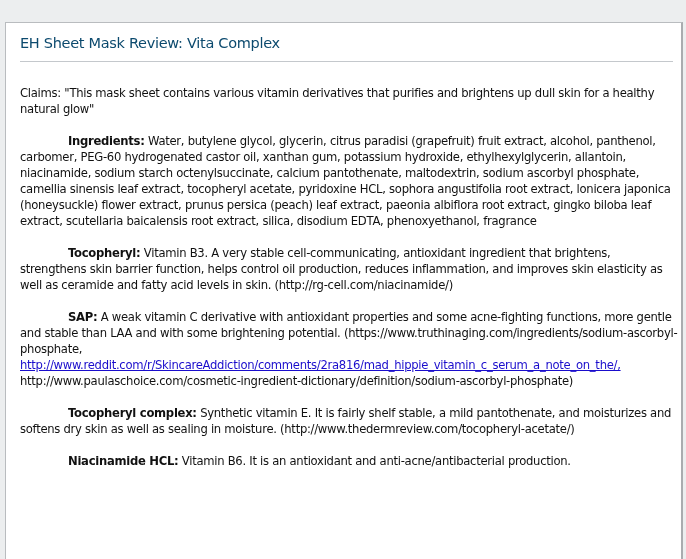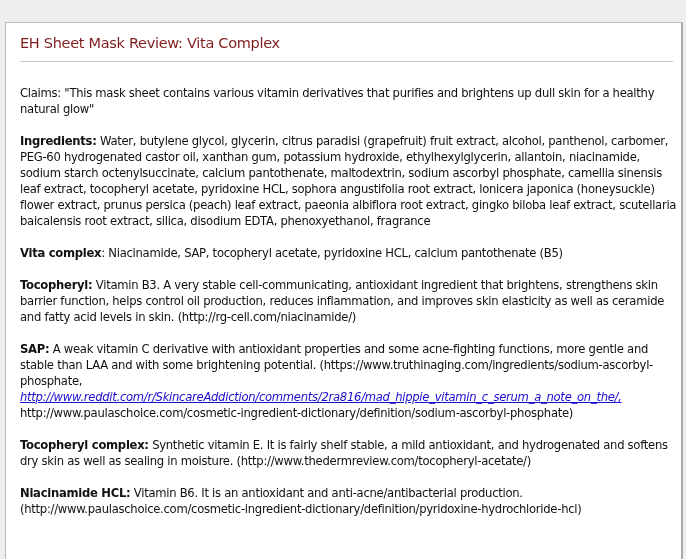--- a/index.html
+++ b/index.html
@@ -18,58 +18,57 @@
       border-left: 1px solid #b9bcbf;
       border-top: 1px solid #b9bcbf;
       border-right: 2px solid #a9acaf;
       box-sizing: border-box;
     }
     .title {
       position: absolute;
       left: 14px; top: 12px;
       font-size: 14.5px;
       letter-spacing: -0.3px;
-      color: #7f1d1d;
+      color: #0c4a6e;
       white-space: nowrap;
     }
     .sep {
       position: absolute;
       left: 14px; top: 38px;
       width: 653px; height: 0;
       border-top: 1px solid #c4c8cc;
     }
     .body {
       position: absolute;
       left: 14px; top: 62px;
       width: 660px;
       font-size: 11.6px;
       line-height: 16px;
       letter-spacing: -0.28px;
     }
     .body p { margin: 0 0 16px 0; }
     .note { font-style: italic; }
-    .lbl { font-weight: bold; }
-    a.link { color: #1a0dcc; text-decoration: underline; font-style: italic; }
+    .lbl { font-weight: bold; margin-left: 48px; }
+    a.link { color: #1a0dcc; text-decoration: underline; }
   </style>
 </head>
 <body>
 
 <div class="panel">
   <div class="title">EH Sheet Mask Review: Vita Complex</div>
   <div class="sep"></div>
 
   <div class="body">
 
     <p>Claims: "This mask sheet contains various vitamin derivatives that purifies and brightens up dull skin for a healthy natural glow"</p>
 
     <p><span class="lbl">Ingredients:</span><span> Water, butylene glycol, glycerin, citrus paradisi (grapefruit) fruit extract, alcohol, panthenol, carbomer, PEG-60 hydrogenated castor oil, xanthan gum, potassium hydroxide, ethylhexylglycerin, allantoin, niacinamide, sodium starch octenylsuccinate, calcium pantothenate, maltodextrin, sodium ascorbyl phosphate, camellia sinensis leaf extract, tocopheryl acetate, pyridoxine HCL, sophora angustifolia root extract, lonicera japonica (honeysuckle) flower extract, prunus persica (peach) leaf extract, paeonia albiflora root extract, gingko biloba leaf extract, scutellaria baicalensis root extract, silica, disodium EDTA, phenoxyethanol, fragrance</span></p>
 
-    <p><span class="lbl">Vita complex</span><span>: Niacinamide, SAP, tocopheryl acetate, pyridoxine HCL, calcium pantothenate (B5)</span></p>
 
     <p><span class="lbl">Tocopheryl:</span><span> Vitamin B3. A very stable cell-communicating, antioxidant ingredient that brightens, strengthens skin barrier function, helps control oil production, reduces inflammation, and improves skin elasticity as well as ceramide and fatty acid levels in skin. (http://rg-cell.com/niacinamide/)</span></p>
 
     <p><span class="lbl">SAP:</span><span> A weak vitamin C derivative with antioxidant properties and some acne-fighting functions, more gentle and stable than LAA and with some brightening potential. (https://www.truthinaging.com/ingredients/sodium-ascorbyl-phosphate,</span><br><a class="link">http://www.reddit.com/r/SkincareAddiction/comments/2ra816/mad_hippie_vitamin_c_serum_a_note_on_the/,</a><br><span>http://www.paulaschoice.com/cosmetic-ingredient-dictionary/definition/sodium-ascorbyl-phosphate)</span></p>
 
-    <p><span class="lbl">Tocopheryl complex:</span><span> Synthetic vitamin E. It is fairly shelf stable, a mild antioxidant, and hydrogenated and softens dry skin as well as sealing in moisture. (http://www.thedermreview.com/tocopheryl-acetate/)</span></p>
+    <p><span class="lbl">Tocopheryl complex:</span><span> Synthetic vitamin E. It is fairly shelf stable, a mild pantothenate, and moisturizes and softens dry skin as well as sealing in moisture. (http://www.thedermreview.com/tocopheryl-acetate/)</span></p>
 
-    <p><span class="lbl">Niacinamide HCL:</span><span> Vitamin B6. It is an antioxidant and anti-acne/antibacterial production.</span><br><span>(http://www.paulaschoice.com/cosmetic-ingredient-dictionary/definition/pyridoxine-hydrochloride-hcl)</span></p>
+    <p><span class="lbl">Niacinamide HCL:</span><span> Vitamin B6. It is an antioxidant and anti-acne/antibacterial production.</span><br></p>
   </div>
 </div>
 
 </body></html>

